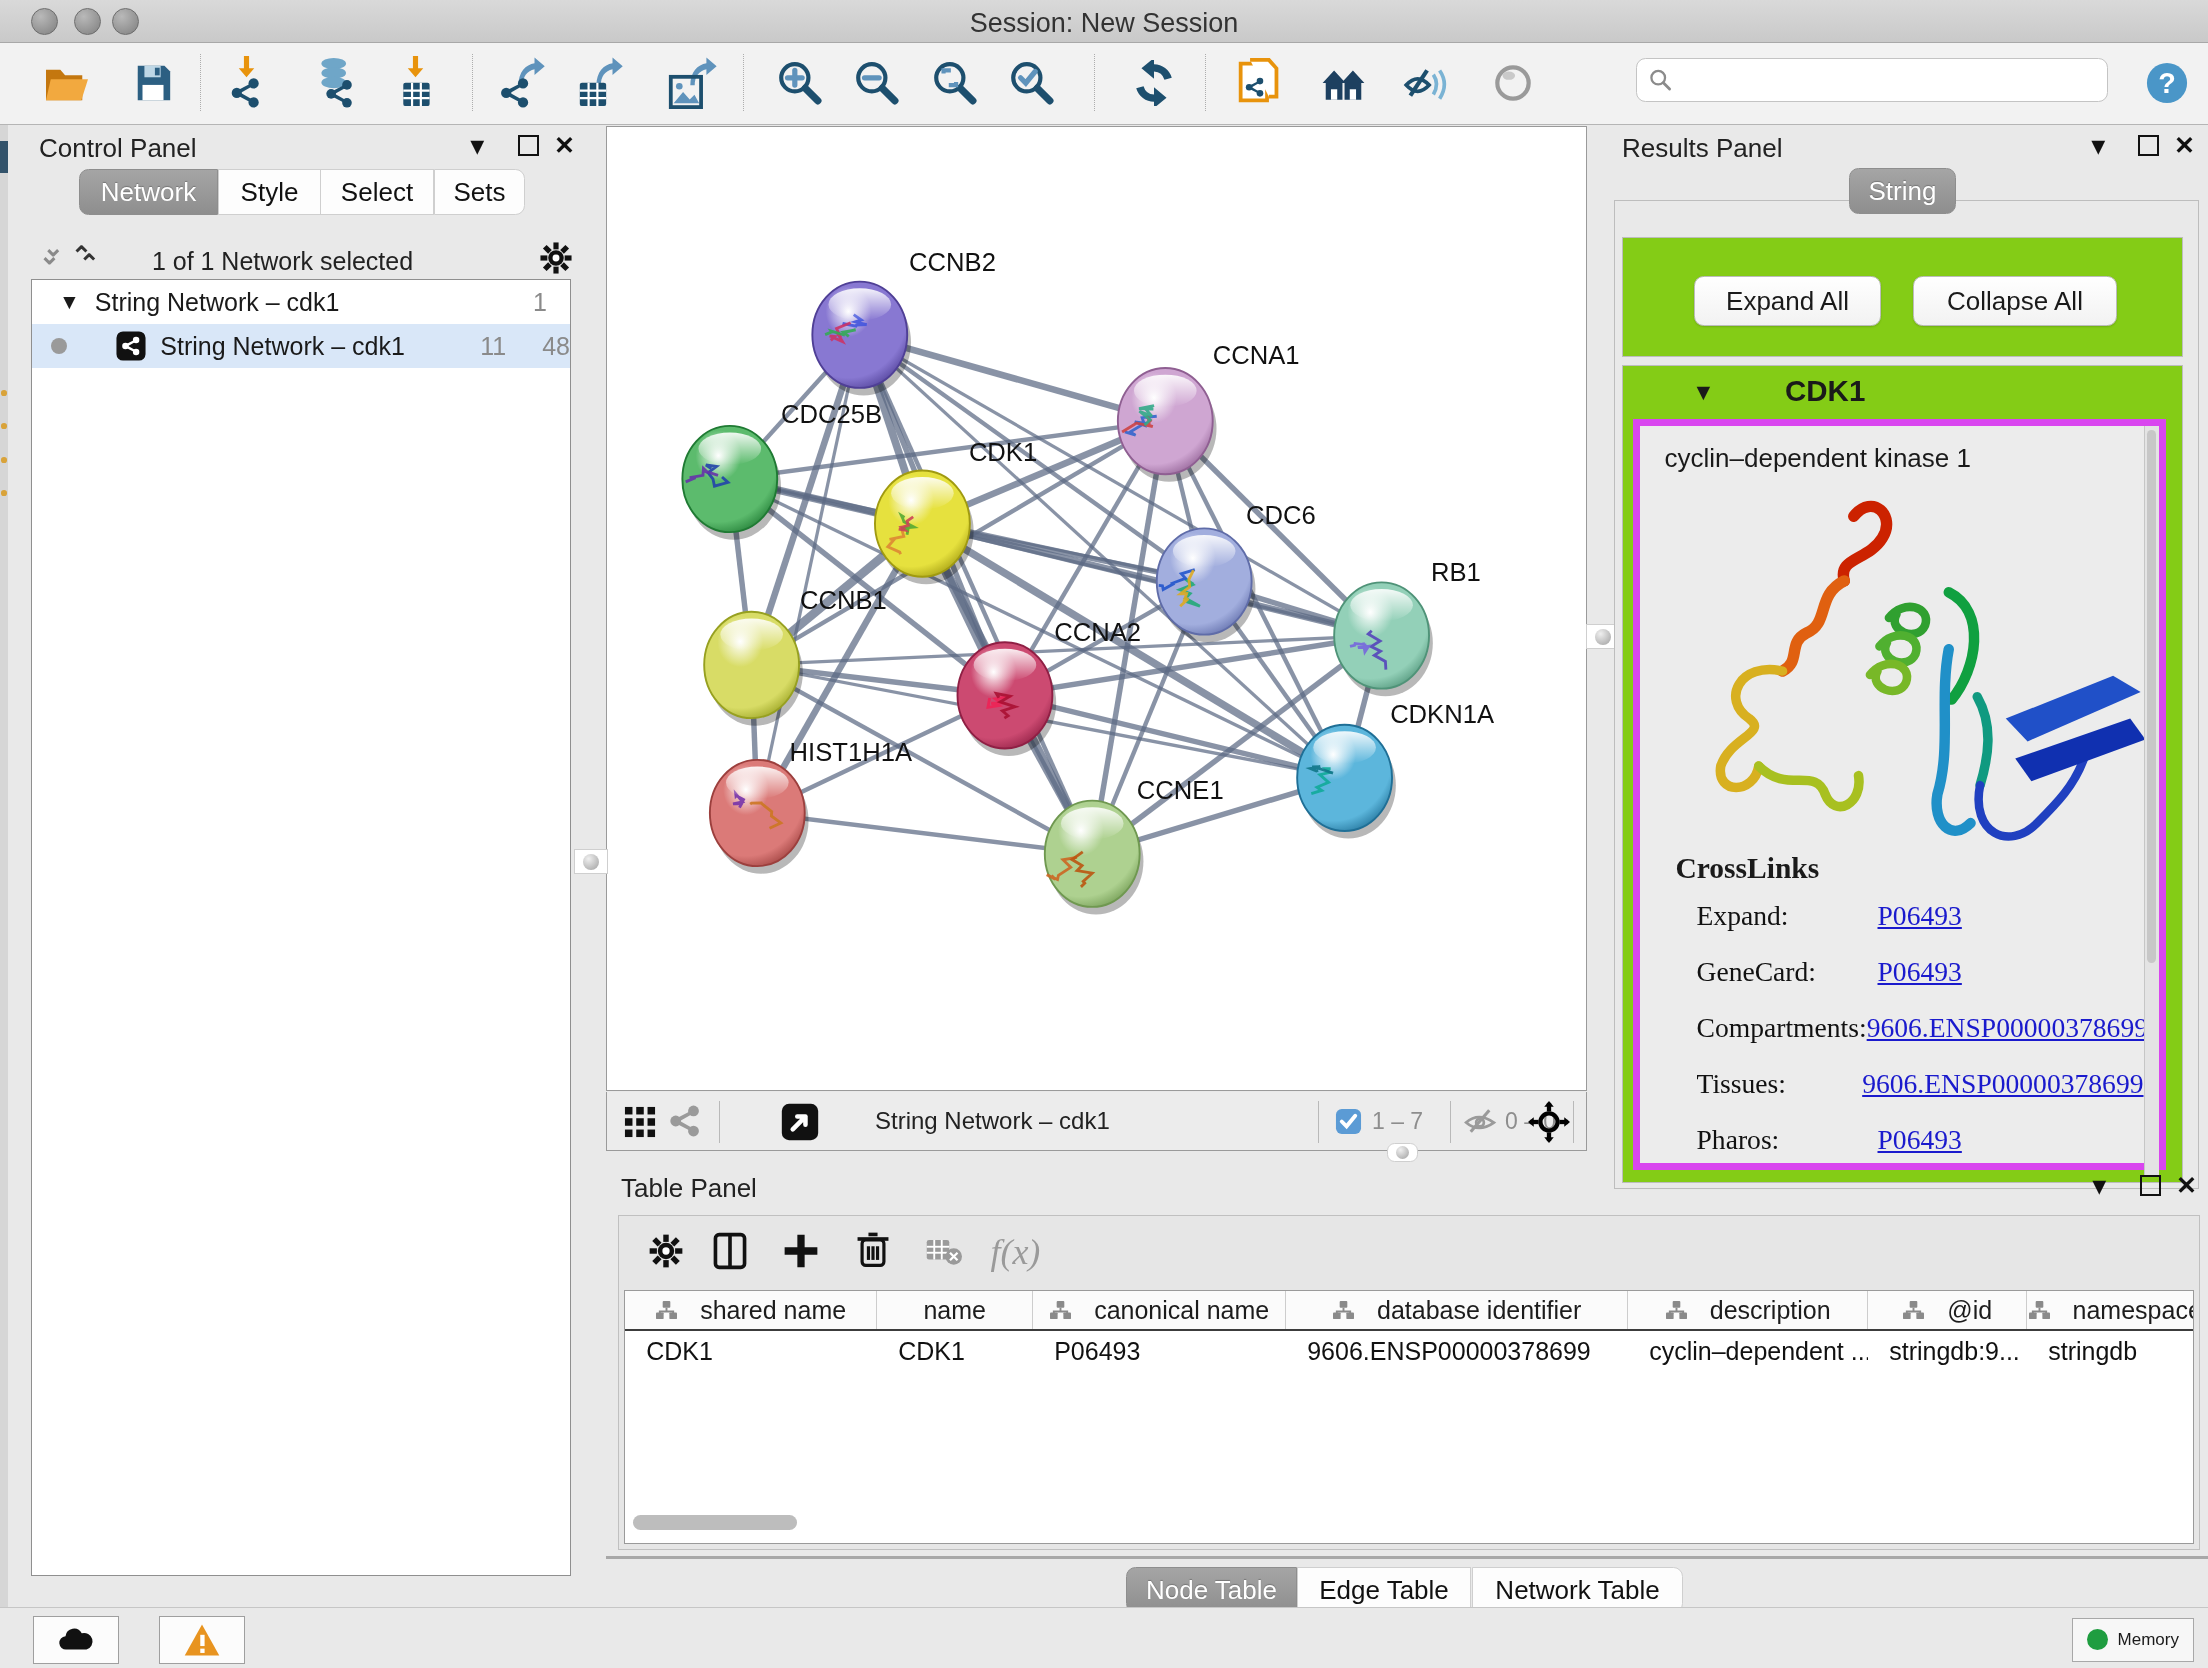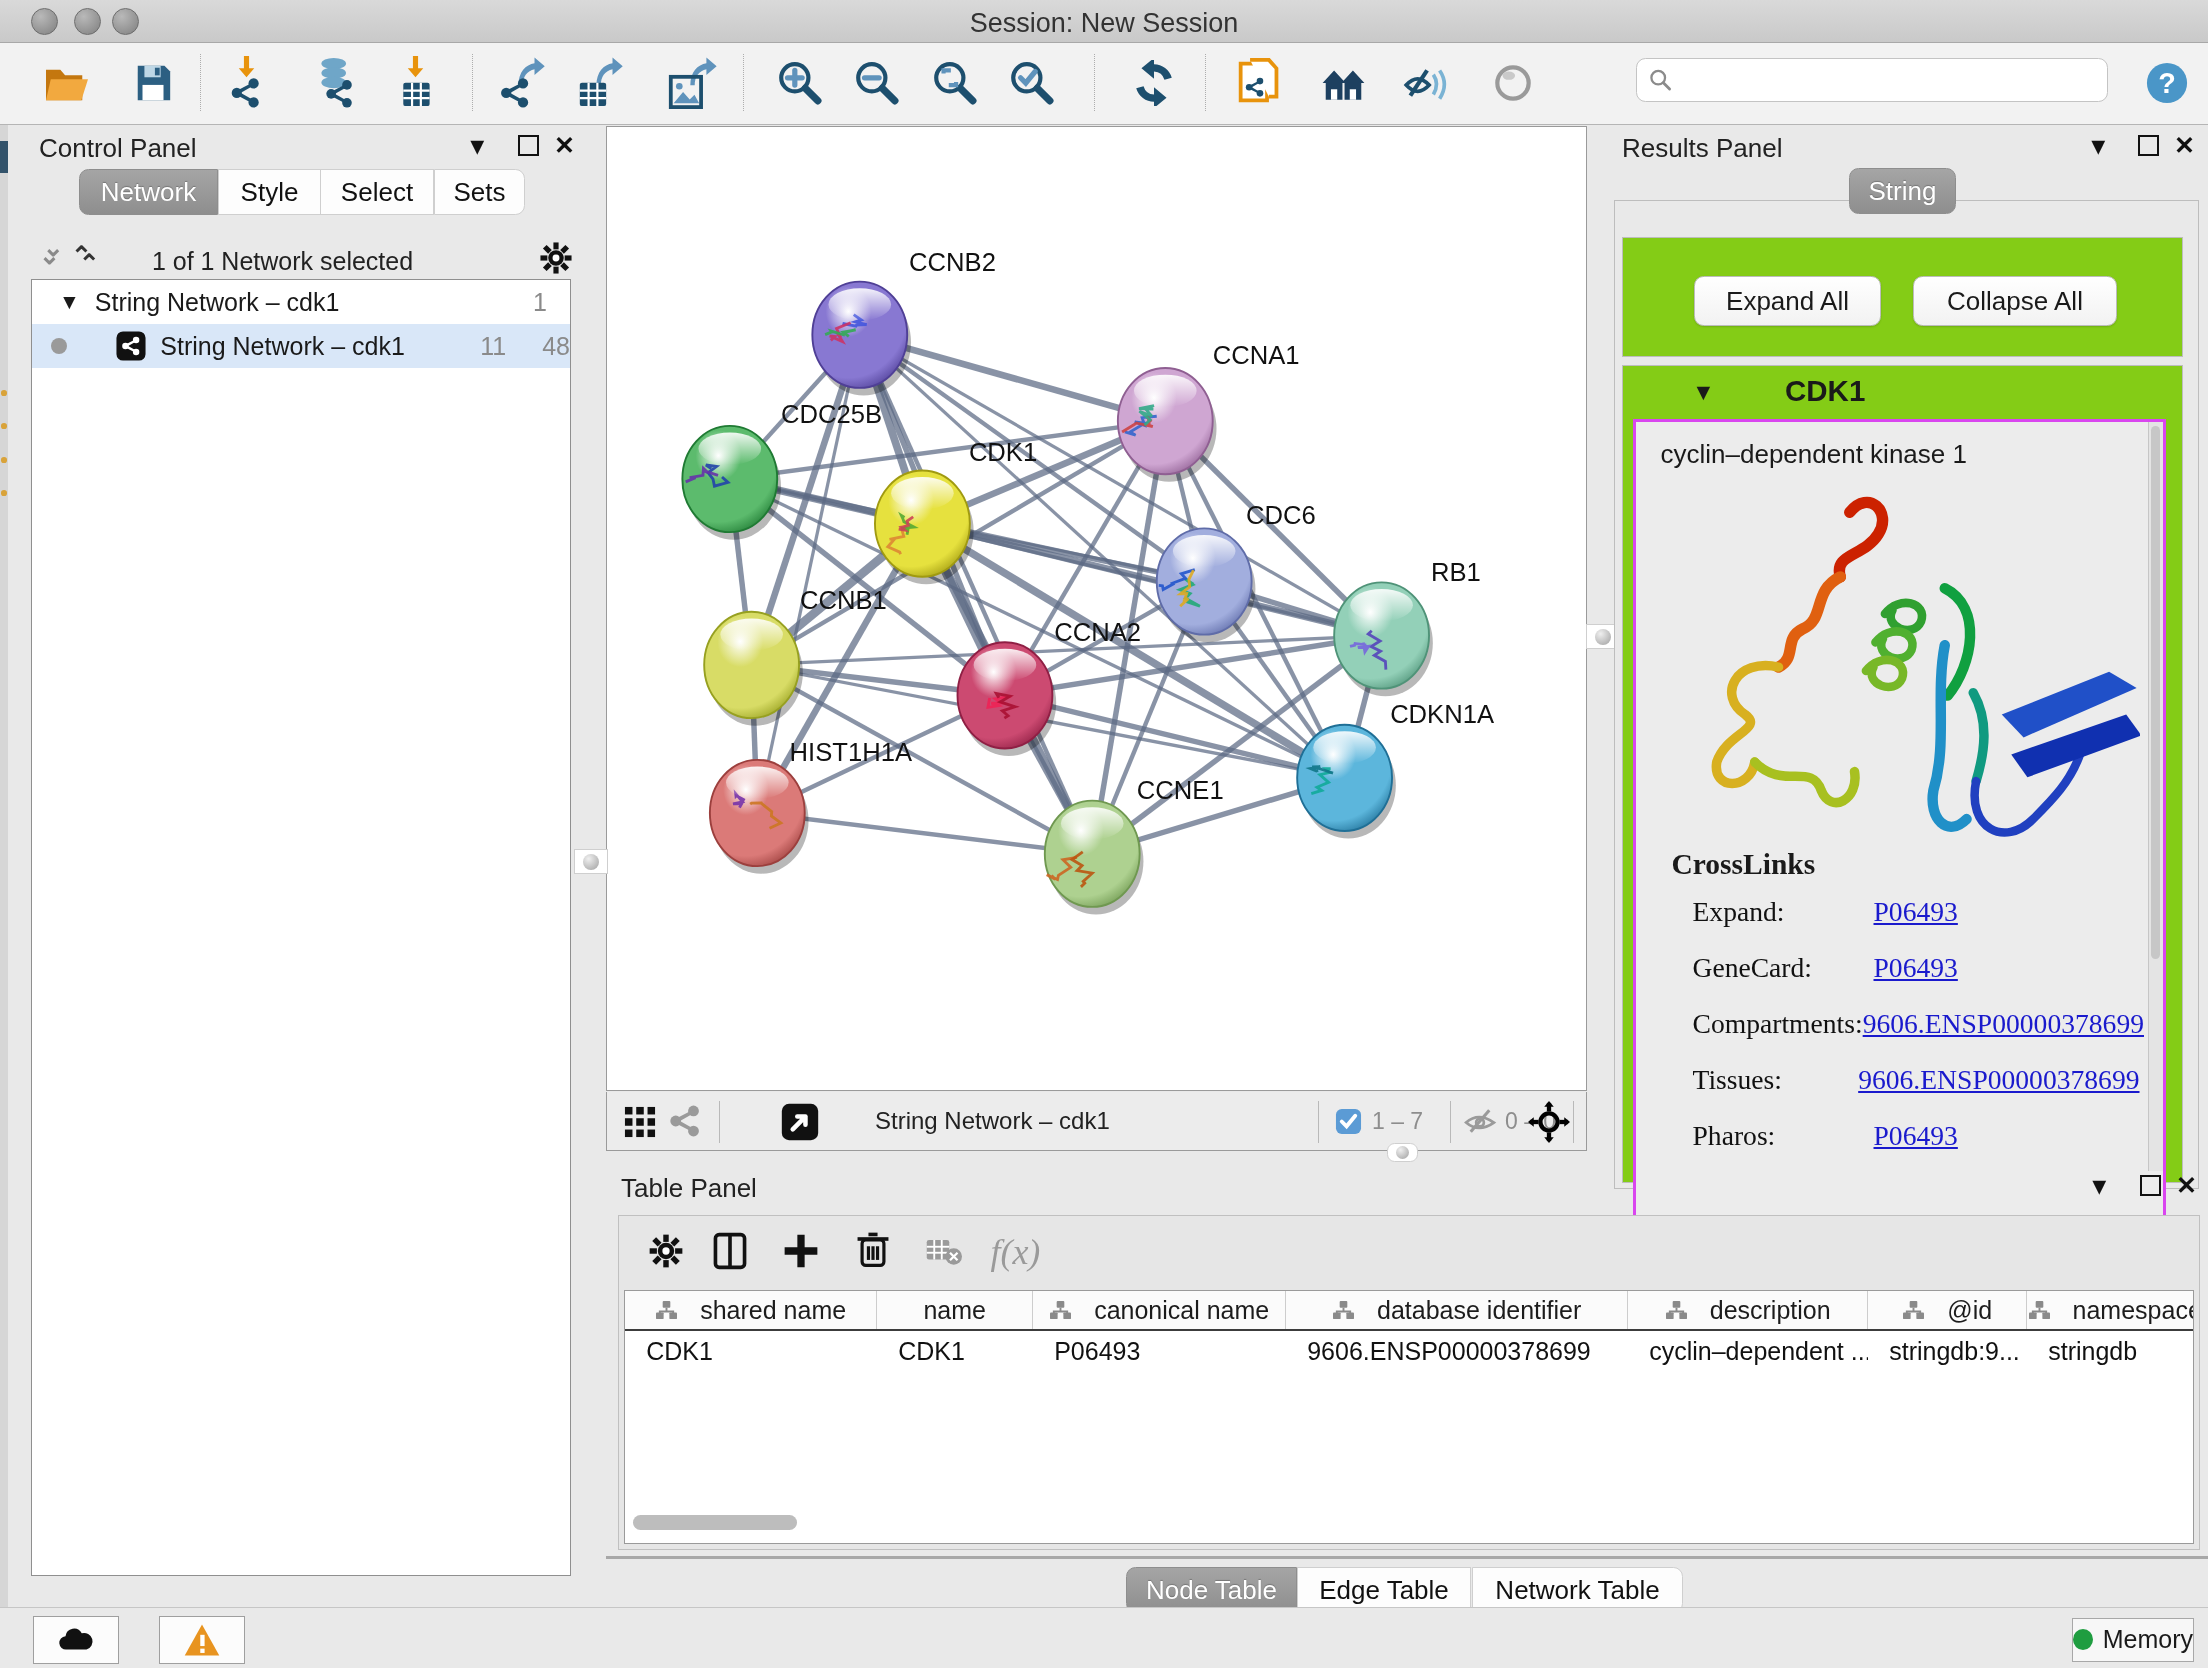--- a/index.html
+++ b/index.html
@@ -655,21 +655,21 @@
     <div class="abs tab sel" style="left:242px;top:43px;width:107px;border-radius:9.5px;">String</div>
 
     <div class="abs rbox" style="left:15px;top:112px;width:561px;height:120px;">
       <div class="abs btn" style="left:71px;top:38px;width:185px;height:48px;">Expand All</div>
       <div class="abs btn" style="left:290px;top:38px;width:202px;height:48px;">Collapse All</div>
     </div>
 
     <div class="abs rbox" style="left:15px;top:240px;width:561px;height:818px;">
       <div class="abs" style="left:69px;top:13.3px;font-size:23px;">▼</div>
       <div class="abs" style="left:162px;top:7.6px;font-size:29.5px;font-weight:bold;">CDK1</div>
-      <div class="abs" style="left:9.5px;top:53px;width:533px;height:872px;background:#ececec;border:3px solid #d946ef;box-sizing:border-box;">
+      <div class="abs" style="left:9.5px;top:53px;width:533px;height:751px;background:#ececec;border:7px solid #d946ef;box-sizing:border-box;">
         <div class="abs" style="left:25px;top:17px;font-size:26px;">cyclin–dependent kinase 1</div>
         <svg class="abs" style="left:28.5px;top:57px;" width="476" height="380" viewBox="0 0 500 400">
           <g fill="none" stroke-linecap="round">
             <path d="M195 35 C215 10 240 35 225 58 C210 82 178 78 185 103" stroke="#cc2200" stroke-width="12"></path>
             <path d="M185 103 C155 118 170 148 145 158 C125 168 140 188 120 198" stroke="#e06010" stroke-width="12"></path>
             <path d="M120 198 C75 188 55 228 85 248 C105 263 65 268 55 298 C50 328 90 328 95 298" stroke="#d8b020" stroke-width="10"></path>
             <path d="M95 298 C125 328 155 298 165 328 C175 353 205 338 200 308" stroke="#a8c020" stroke-width="10"></path>
             <path d="M232 142 c15 -20 45 -12 38 8 c-8 18 -40 6 -30 -12" stroke="#30a030" stroke-width="9"></path>
             <path d="M222 172 c15 -20 45 -12 38 8 c-8 18 -40 6 -30 -12" stroke="#50b030" stroke-width="9"></path>
             <path d="M212 202 c15 -20 45 -12 38 8 c-8 18 -40 6 -30 -12" stroke="#78b828" stroke-width="9"></path>
@@ -817,18 +817,18 @@
           <use href="#sym-cloud"></use>
         </svg>
     </div>
     <div class="abs statusbox" style="left:159px;top:7.6px;width:84px;height:46px;">
       <svg width="38" height="38" viewBox="0 0 44 44">
           <use href="#sym-warn"></use>
         </svg>
     </div>
     <div class="abs" style="left:2072px;top:9.5px;width:122px;height:44px;background:#f7f7f7;border:1.9px solid #a8a8a8;display:flex;align-items:center;justify-content:center;gap:9.5px;box-sizing:border-box;">
       <span style="width:21px;height:21px;border-radius:50%;background:#1f9d40;"></span>
-      <span style="font-size:25px;">Memory</span>
+      <span style="font-size:17px;">Memory</span>
     </div>
   </div>
 
 </div>
 
 
 </body></html>

